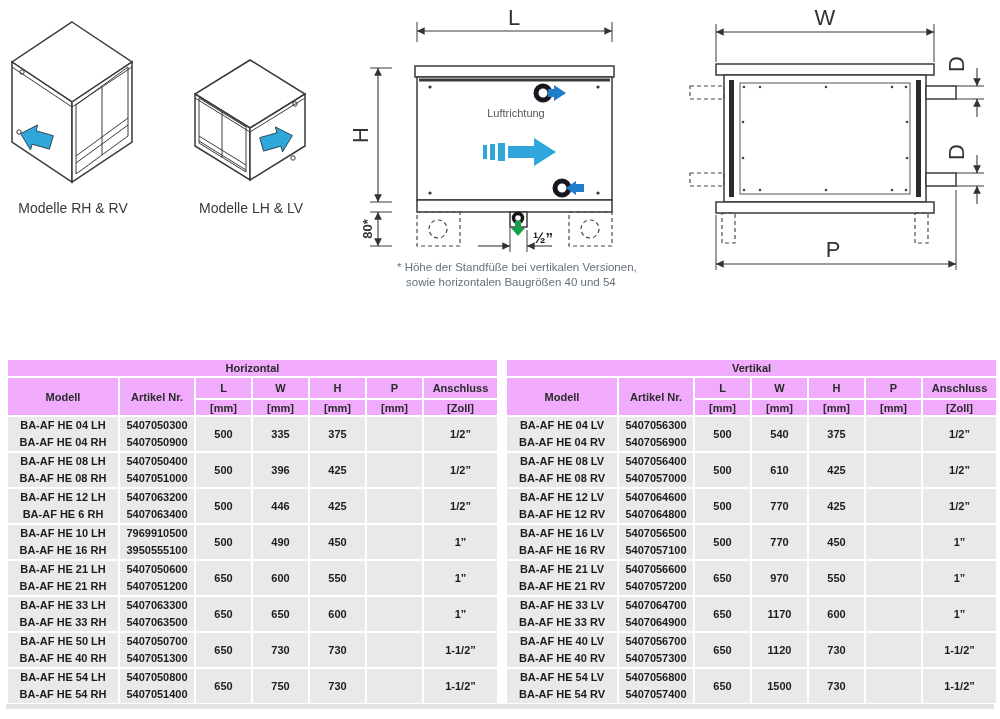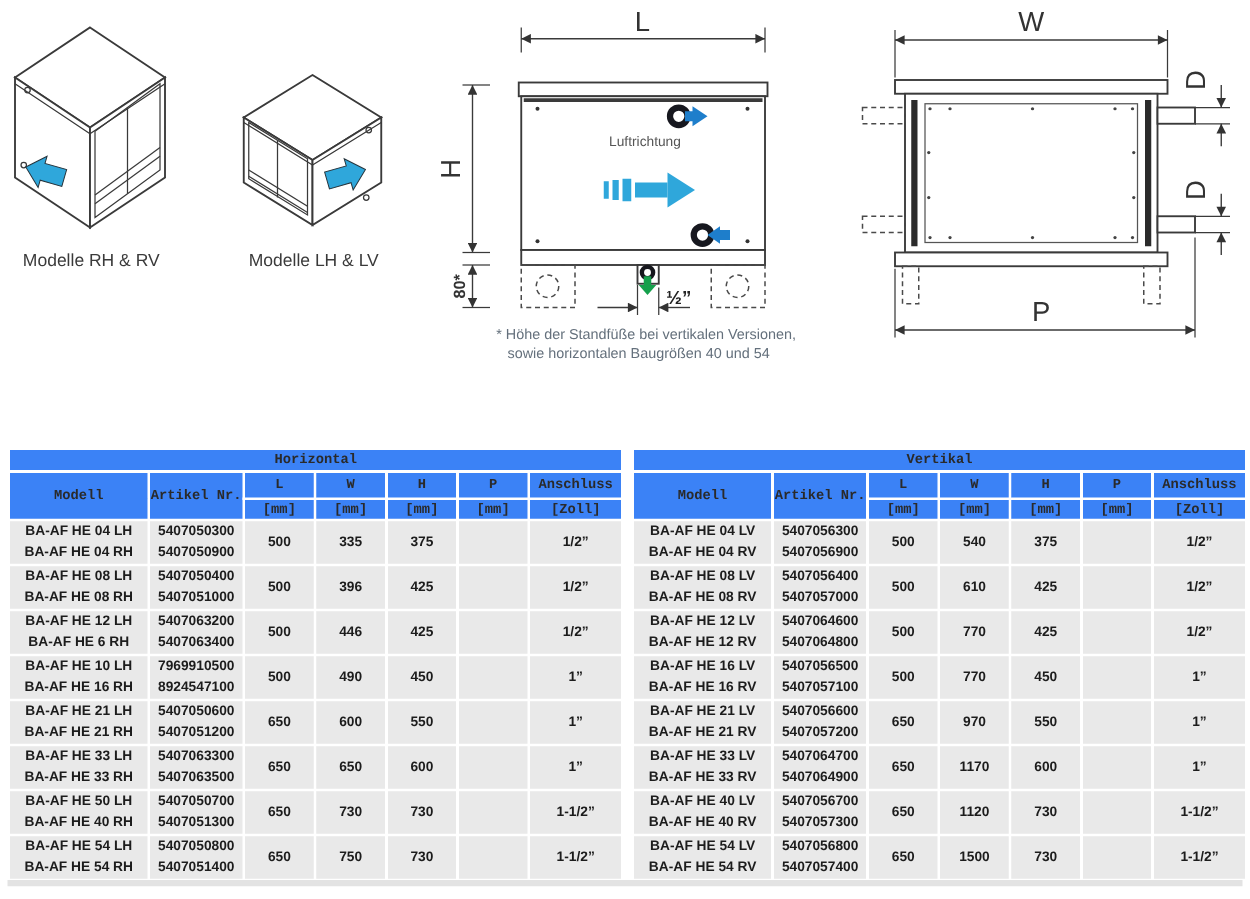--- a/index.html
+++ b/index.html
@@ -14,21 +14,21 @@
   .dimtext-sm{font-size:13px;fill:#333;font-weight:bold;}
   .halftext{font-size:15px;fill:#222;font-weight:bold;}
   .note{font-size:11.5px;fill:#64707c;}
   .small-label{font-size:11px;fill:#555;}
   .figlabel{font-size:14px;fill:#3a3a3a;}
   
   #tables{position:absolute;left:6px;top:358px;display:flex;gap:6px;}
   table.dtable{border-collapse:collapse;table-layout:fixed;width:491px;
                font-size:11px;font-weight:bold;color:#1c1c1c;}
   table.dtable th,table.dtable td{border:2px solid #fff;padding:0;text-align:center;vertical-align:middle;overflow:hidden;}
-  table.dtable thead th{background:#3b82f6;color:#2a2a2a;font-family:Liberation Mono, monospace;}
+  table.dtable thead th{background:#f0abfc;color:#2a2a2a;}
   table.dtable th.sec-title{height:16px;font-size:11px;}
   table.dtable tr.hdr-main th{height:20px;}
   table.dtable tr.hdr-unit th{height:15px;}
   table.dtable tbody td{background:#e9e9e9;height:34px;}
   .mline{height:17px;line-height:17px;}
   #table-bottom-bar{position:absolute;left:6px;top:704px;width:988px;height:5px;background:#e3e3e3;}
 </style>
 </head>
 <body>
 
@@ -285,21 +285,21 @@
             <td></td>
             <td>1/2”</td>
           </tr>
           <tr>
             <td>
               <div class="mline">BA-AF HE 10 LH</div>
               <div class="mline">BA-AF HE 16 RH</div>
             </td>
             <td>
               <div class="mline">7969910500</div>
-              <div class="mline">8924547100</div>
+              <div class="mline">3950555100</div>
             </td>
             <td>500</td>
             <td>490</td>
             <td>450</td>
             <td></td>
             <td>1”</td>
           </tr>
           <tr>
             <td>
               <div class="mline">BA-AF HE 21 LH</div>

